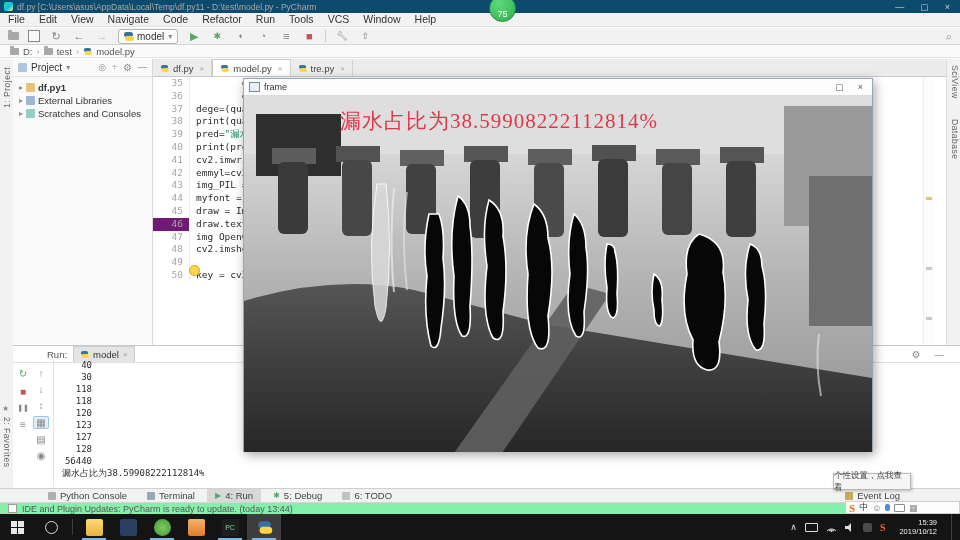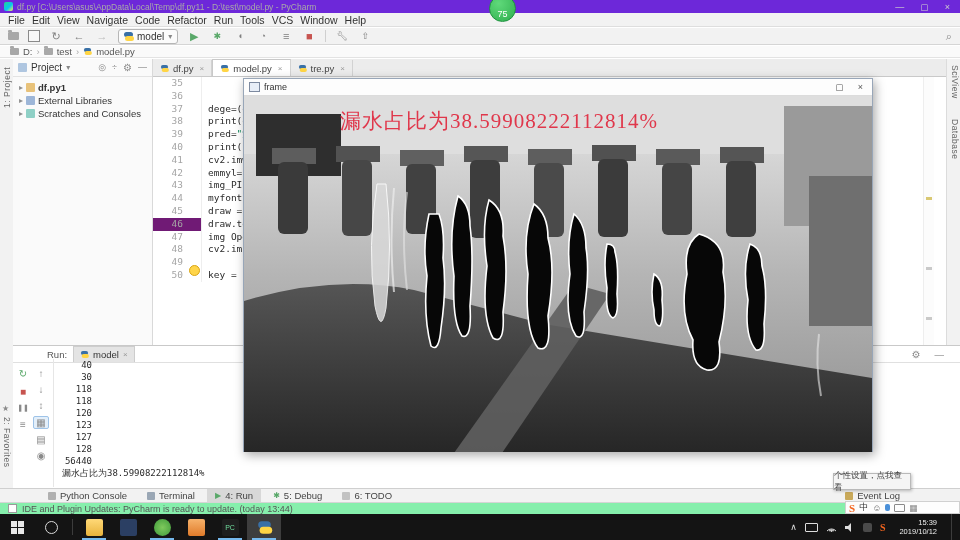--- a/index.html
+++ b/index.html
@@ -1,30 +1,30 @@
 <!DOCTYPE html>
 <html><head>
 <meta charset="utf-8">
 <style>
   html,body{margin:0;padding:0;background:#666;}
   .screen{position:relative;width:960px;height:540px;overflow:hidden;background:#fff;
           font-family:"Liberation Sans",sans-serif;font-size:11px;color:#333;}
   .abs{position:absolute;}
 
   
-  .titlebar{left:0;top:0;width:960px;height:13px;background:#6d28d9;color:#a9a9a9;
+  .titlebar{left:0;top:0;width:960px;height:13px;background:#0c4a6e;color:#a9a9a9;
             font-size:8.5px;display:flex;align-items:center;padding:0 4px;box-sizing:border-box;}
   .titlebar .appicon{width:9px;height:9px;border-radius:2px;margin-right:4px;
             background:linear-gradient(135deg,#21d789 0%,#07c3f2 55%,#fcf84a 100%);}
   .wctl{margin-left:auto;display:flex;gap:16px;color:#cfcfcf;font-size:9px;padding-right:6px;}
   .wctl span{cursor:default;}
 
   
   .menubar{left:0;top:13px;width:960px;height:14px;background:#f2f2f2;border-bottom:1px solid #dedede;
-           display:flex;align-items:center;gap:7px;padding:0 8px;box-sizing:border-box;font-size:10.5px;color:#333;}
+           display:flex;gap:14px;padding:0 8px;box-sizing:border-box;font-size:10.5px;color:#333;}
 
   
   .toolbar{left:0;top:28px;width:960px;height:17px;background:#f2f2f2;border-bottom:1px solid #d5d5d5;
            display:flex;align-items:center;gap:9px;padding:0 8px;box-sizing:border-box;color:#777;font-size:11px;}
   .tbicon{width:14px;text-align:center;line-height:14px;}
   .sep{width:1px;height:12px;background:#cfcfcf;}
   .runcfg{display:flex;align-items:center;gap:4px;border:1px solid #b6b6b6;border-radius:3px;
           background:#fbfbfb;height:13px;padding:0 5px;font-size:10px;color:#333;}
   .pylogo{position:relative;width:9px;height:9px;}
   .pylogo i{position:absolute;width:9px;height:5px;border-radius:3px;}
@@ -53,21 +53,21 @@
 
   
   .editor{left:153px;top:59px;width:793px;height:429px;background:#fff;}
   .tabs{position:absolute;left:0;top:0;height:17px;width:100%;background:#ececec;border-bottom:1px solid #c9c9c9;display:flex;align-items:flex-end;}
   .tab{display:flex;align-items:center;gap:4px;height:16px;padding:0 7px;font-size:9.5px;color:#444;
        border-right:1px solid #d2d2d2;background:#ececec;}
   .tab.active{background:#fff;border-top:1px solid #c9c9c9;border-left:1px solid #c9c9c9;}
   .tab .x{color:#9a9a9a;font-size:8px;margin-left:2px;}
   .codewrap{position:absolute;left:0;top:18px;width:100%;height:411px;font-family:"DejaVu Sans Mono",monospace;font-size:9.5px;}
   .eline{display:flex;height:12.8px;line-height:12.8px;white-space:pre;}
-  .lno{width:30px;text-align:right;color:#a5a5a5;padding-right:18px;border-right:1px solid #eee;background:#fff;}
+  .lno{width:30px;text-align:right;color:#a5a5a5;padding-right:6px;border-right:1px solid #eee;background:#fff;}
   .lno.hl{background:#701a75;}
   .ecode{padding-left:6px;color:#2b2b2b;}
   .estr{color:#098658;}
   .bulb{position:absolute;left:36px;top:206px;width:9px;height:9px;border-radius:50%;background:#ffd54a;border:1px solid #d9a514;}
   .estripe{position:absolute;right:12px;top:18px;width:10px;height:411px;background:#fcfcfc;border-left:1px solid #eee;}
   .emark{position:absolute;left:2px;width:6px;height:3px;background:#d9c873;}
 
   
   .rstripe{left:946px;top:59px;width:14px;height:429px;background:#f2f2f2;border-left:1px solid #dcdcdc;}
 

